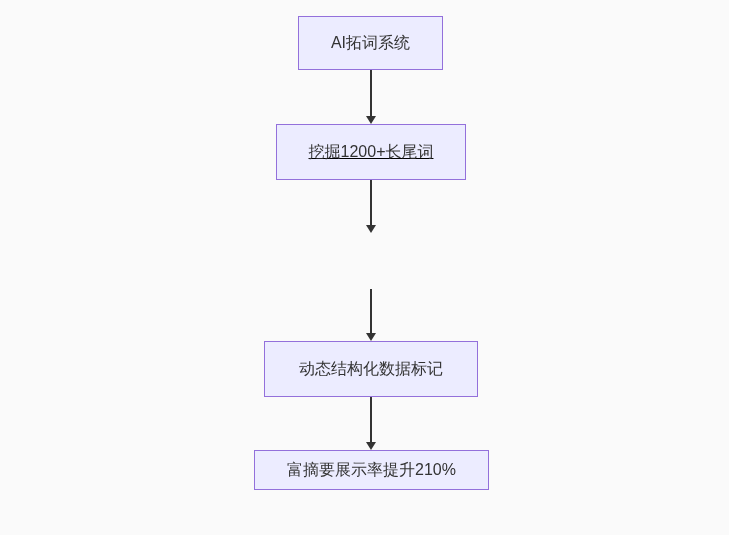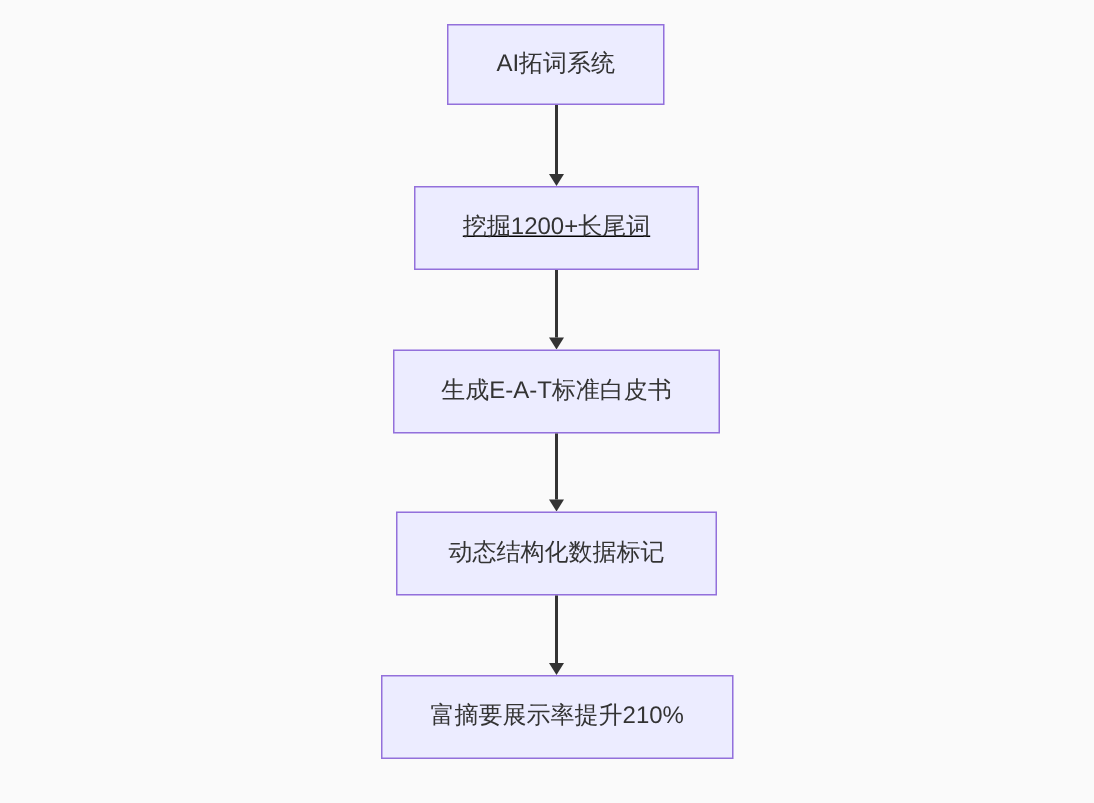--- a/index.html
+++ b/index.html
@@ -31,21 +31,21 @@
     color: var(--text, #333333);
     font-size: 16px;
     line-height: 1.2;
     white-space: nowrap;
   }
   
   .n1 { left: 298px; top: 16px;  width: 145px; height: 54px; }
   .n2 { left: 276px; top: 124px; width: 190px; height: 56px; text-decoration: underline; }
   .n3 { left: 262px; top: 233px; width: 218px; height: 56px; }
   .n4 { left: 264px; top: 341px; width: 214px; height: 56px; text-align: right; }
-  .n5 { left: 254px; top: 450px; width: 235px; height: 56px; }
+  .n5 { left: 254px; top: 450px; width: 235px; height: 40px; }
 
   .edge {
     position: absolute;
     left: 366px;           
     width: 10px;
     display: flex;
     flex-direction: column;
     align-items: center;
   }
   .edge .edge-line {
@@ -81,23 +81,20 @@
 
   <div class="node n2">
     <span class="label">挖掘1200+长尾词</span>
   </div>
 
   <div class="edge e2">
     <div class="edge-line"></div>
     <div class="edge-head"></div>
   </div>
 
-  <div class="node n3">
-    <span class="label">生成E-A-T标准白皮书</span>
-  </div>
 
   <div class="edge e3">
     <div class="edge-line"></div>
     <div class="edge-head"></div>
   </div>
 
   <div class="node n4">
     <span class="label">动态结构化数据标记</span>
   </div>
 

